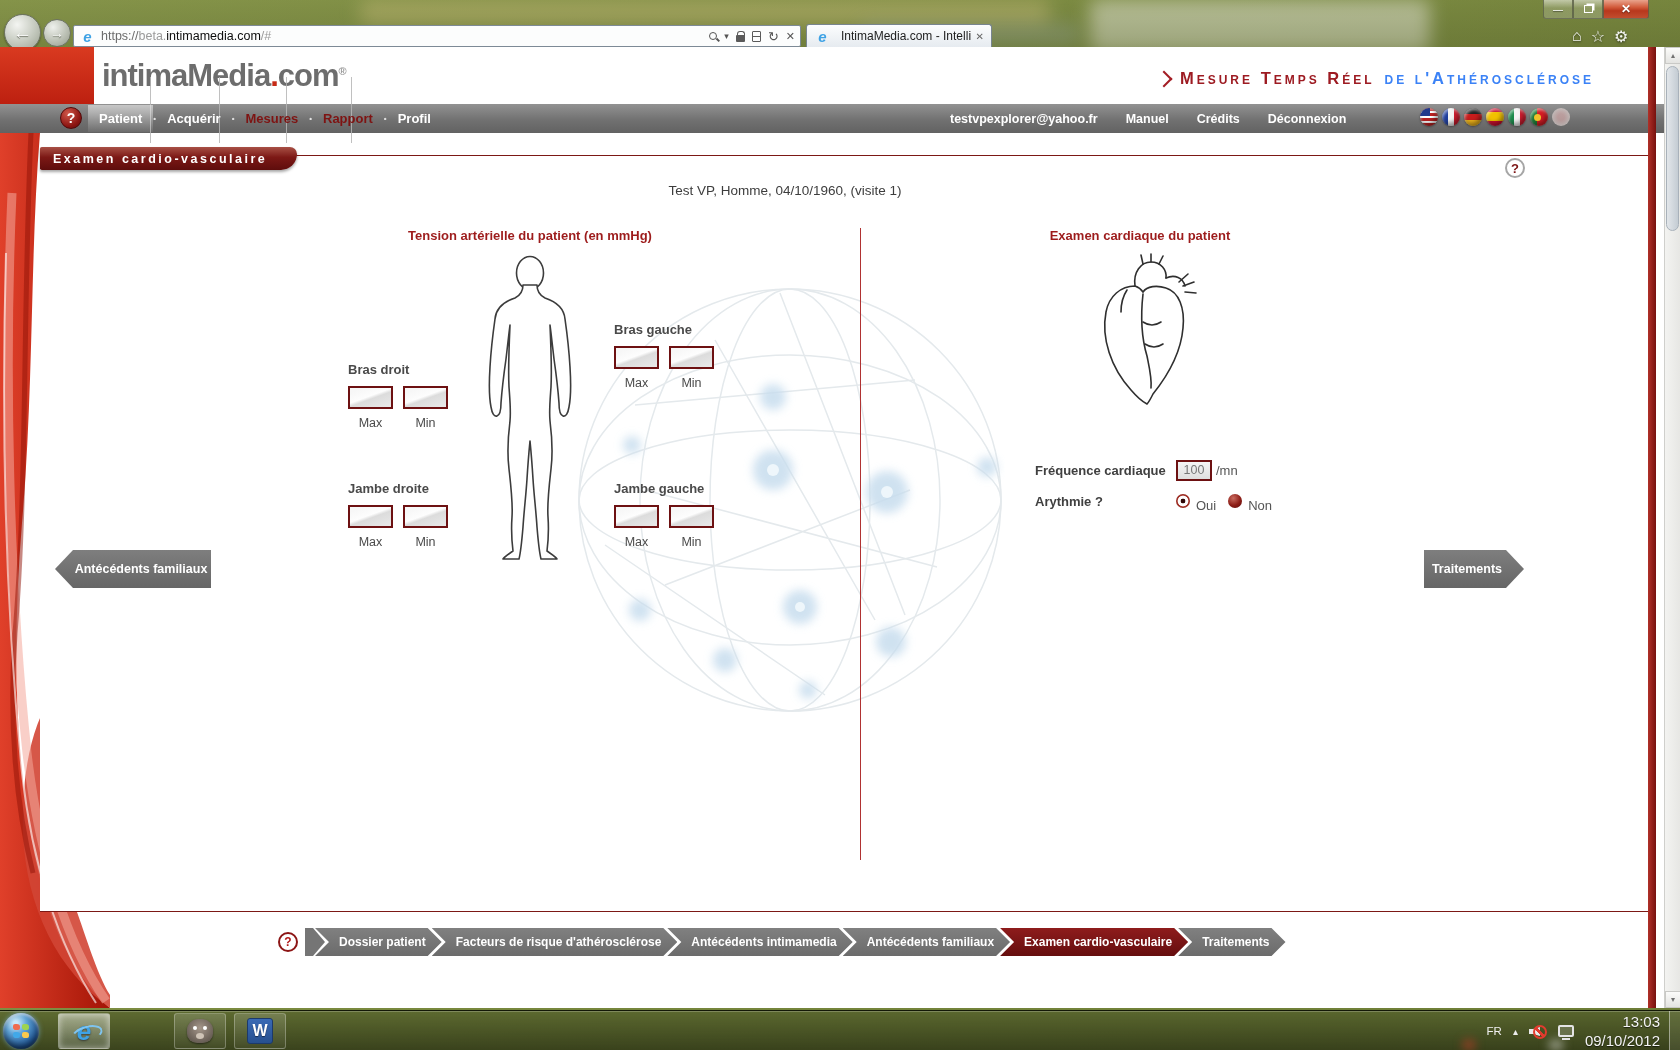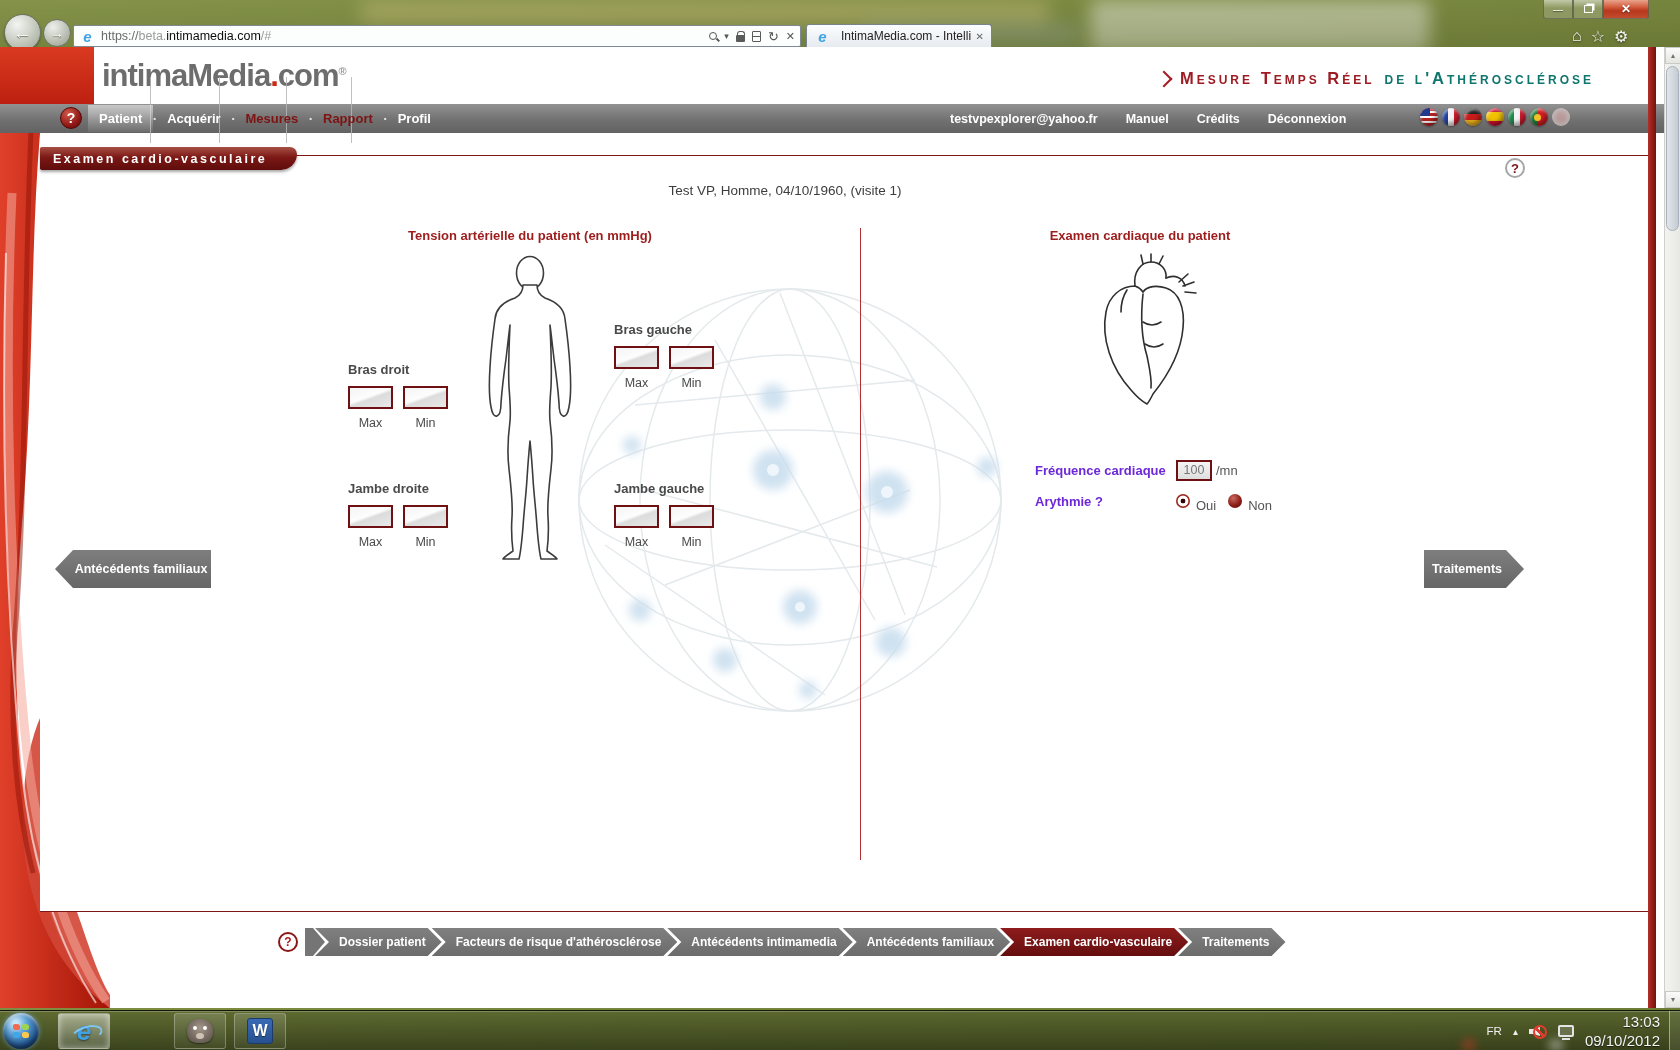--- a/index.html
+++ b/index.html
@@ -84,21 +84,21 @@
   .band { position:absolute; left:0; top:0; width:1664px; height:57px; background:#fff; }
   .band-redblock { position:absolute; left:0; top:0; width:94px; height:57px;
                    background:linear-gradient(#d93a20,#bd2010); }
   .logo { position:absolute; left:102px; top:11px; font-size:31px; font-weight:bold; color:#6d6d6d; letter-spacing:-1px; }
   .logo .dot { color:#c62a16; }
   .logo .reg { font-size:11px; color:#999; vertical-align:super; letter-spacing:0; }
   .tagline { position:absolute; right:70px; top:22px; font-variant:small-caps; font-weight:bold;
              font-size:16.5px; letter-spacing:3px; display:flex; align-items:center; }
   .tagline .chev { width:12px; height:12px; border-top:2.5px solid #a31d24; border-right:2.5px solid #a31d24;
                    transform:rotate(45deg); margin-right:10px; }
-  .tagline .t-red { color:#9d1b22; margin-right:10px; } .tagline .t-gray { color:#0f766e; }
+  .tagline .t-red { color:#9d1b22; margin-right:10px; } .tagline .t-gray { color:#3b82f6; }
 
   .navbar { position:absolute; left:0; top:57px; width:1664px; height:29px;
             background:linear-gradient(#929292,#717171 55%,#626262); }
   .vline { position:absolute; top:30px; width:1px; height:66px; background:#b5b5b5; opacity:.85; z-index:5; }
   .nav-help { position:absolute; left:60px; top:60px; width:22px; height:22px; border-radius:50%;
               background:radial-gradient(circle at 35% 28%,#d0584a,#8c1512 65%,#5f0b0b);
               border:1px solid #500a0a; color:#fff; font-weight:bold; font-size:14px;
               display:flex; align-items:center; justify-content:center; z-index:6; }
   .nav-items { position:absolute; left:88px; top:57px; height:29px; display:flex; align-items:center;
                font-size:13px; font-weight:bold; z-index:6; }
@@ -152,21 +152,21 @@
   .g2 { left:348px; top:434px; } .g3 { left:614px; top:434px; }
   .bp-label { font-weight:bold; font-size:13px; color:#4a4a4a; margin-bottom:9px; }
   .bp-boxes { display:flex; gap:10px; }
   .bp-input { width:45px; height:23px; border:2px solid #6d1112;
               background:linear-gradient(160deg,#f7f7f7 15%,#fdfdfd 45%,#dcdcdc 55%,#e9e9e9);
               font-size:12.5px; color:#555; text-align:center; font-family:inherit; }
   .bp-minmax { display:flex; gap:10px; margin-top:7px; }
   .bp-minmax span { width:45px; text-align:center; font-weight:normal; font-size:12.5px; color:#4a4a4a; }
 
   .freq-row { position:absolute; left:1035px; top:412px; height:22px; display:flex; align-items:center; z-index:5; }
-  .field-label { width:141px; font-weight:bold; font-size:13px; color:#6d28d9; }
+  .field-label { width:141px; font-weight:bold; font-size:13px; color:#404040; }
   .freq-input { width:36px; height:21px; border:2px solid #6d1112; text-align:center; font-size:12.5px;
                 color:#777; font-family:inherit; background:linear-gradient(#f5f5f5,#dedede); }
   .freq-unit { font-size:13px; color:#555; margin-left:4px; }
 
   .aryth-row { position:absolute; left:1035px; top:446px; height:16px; display:flex; align-items:center; z-index:5; }
   .radio { width:14px; height:14px; border-radius:50%; }
   .radio.checked { background:radial-gradient(circle,#2e0606 0 21%,#fdfdfd 27% 50%,#a33227 58%,#6d0f10 100%); }
   .radio.unchecked { background:radial-gradient(circle at 38% 30%,#c96a5e,#8c1d16 55%,#5d0c0c); }
   .radio-label { font-size:13px; color:#555; margin:8px 12px 0 6px; }
 

